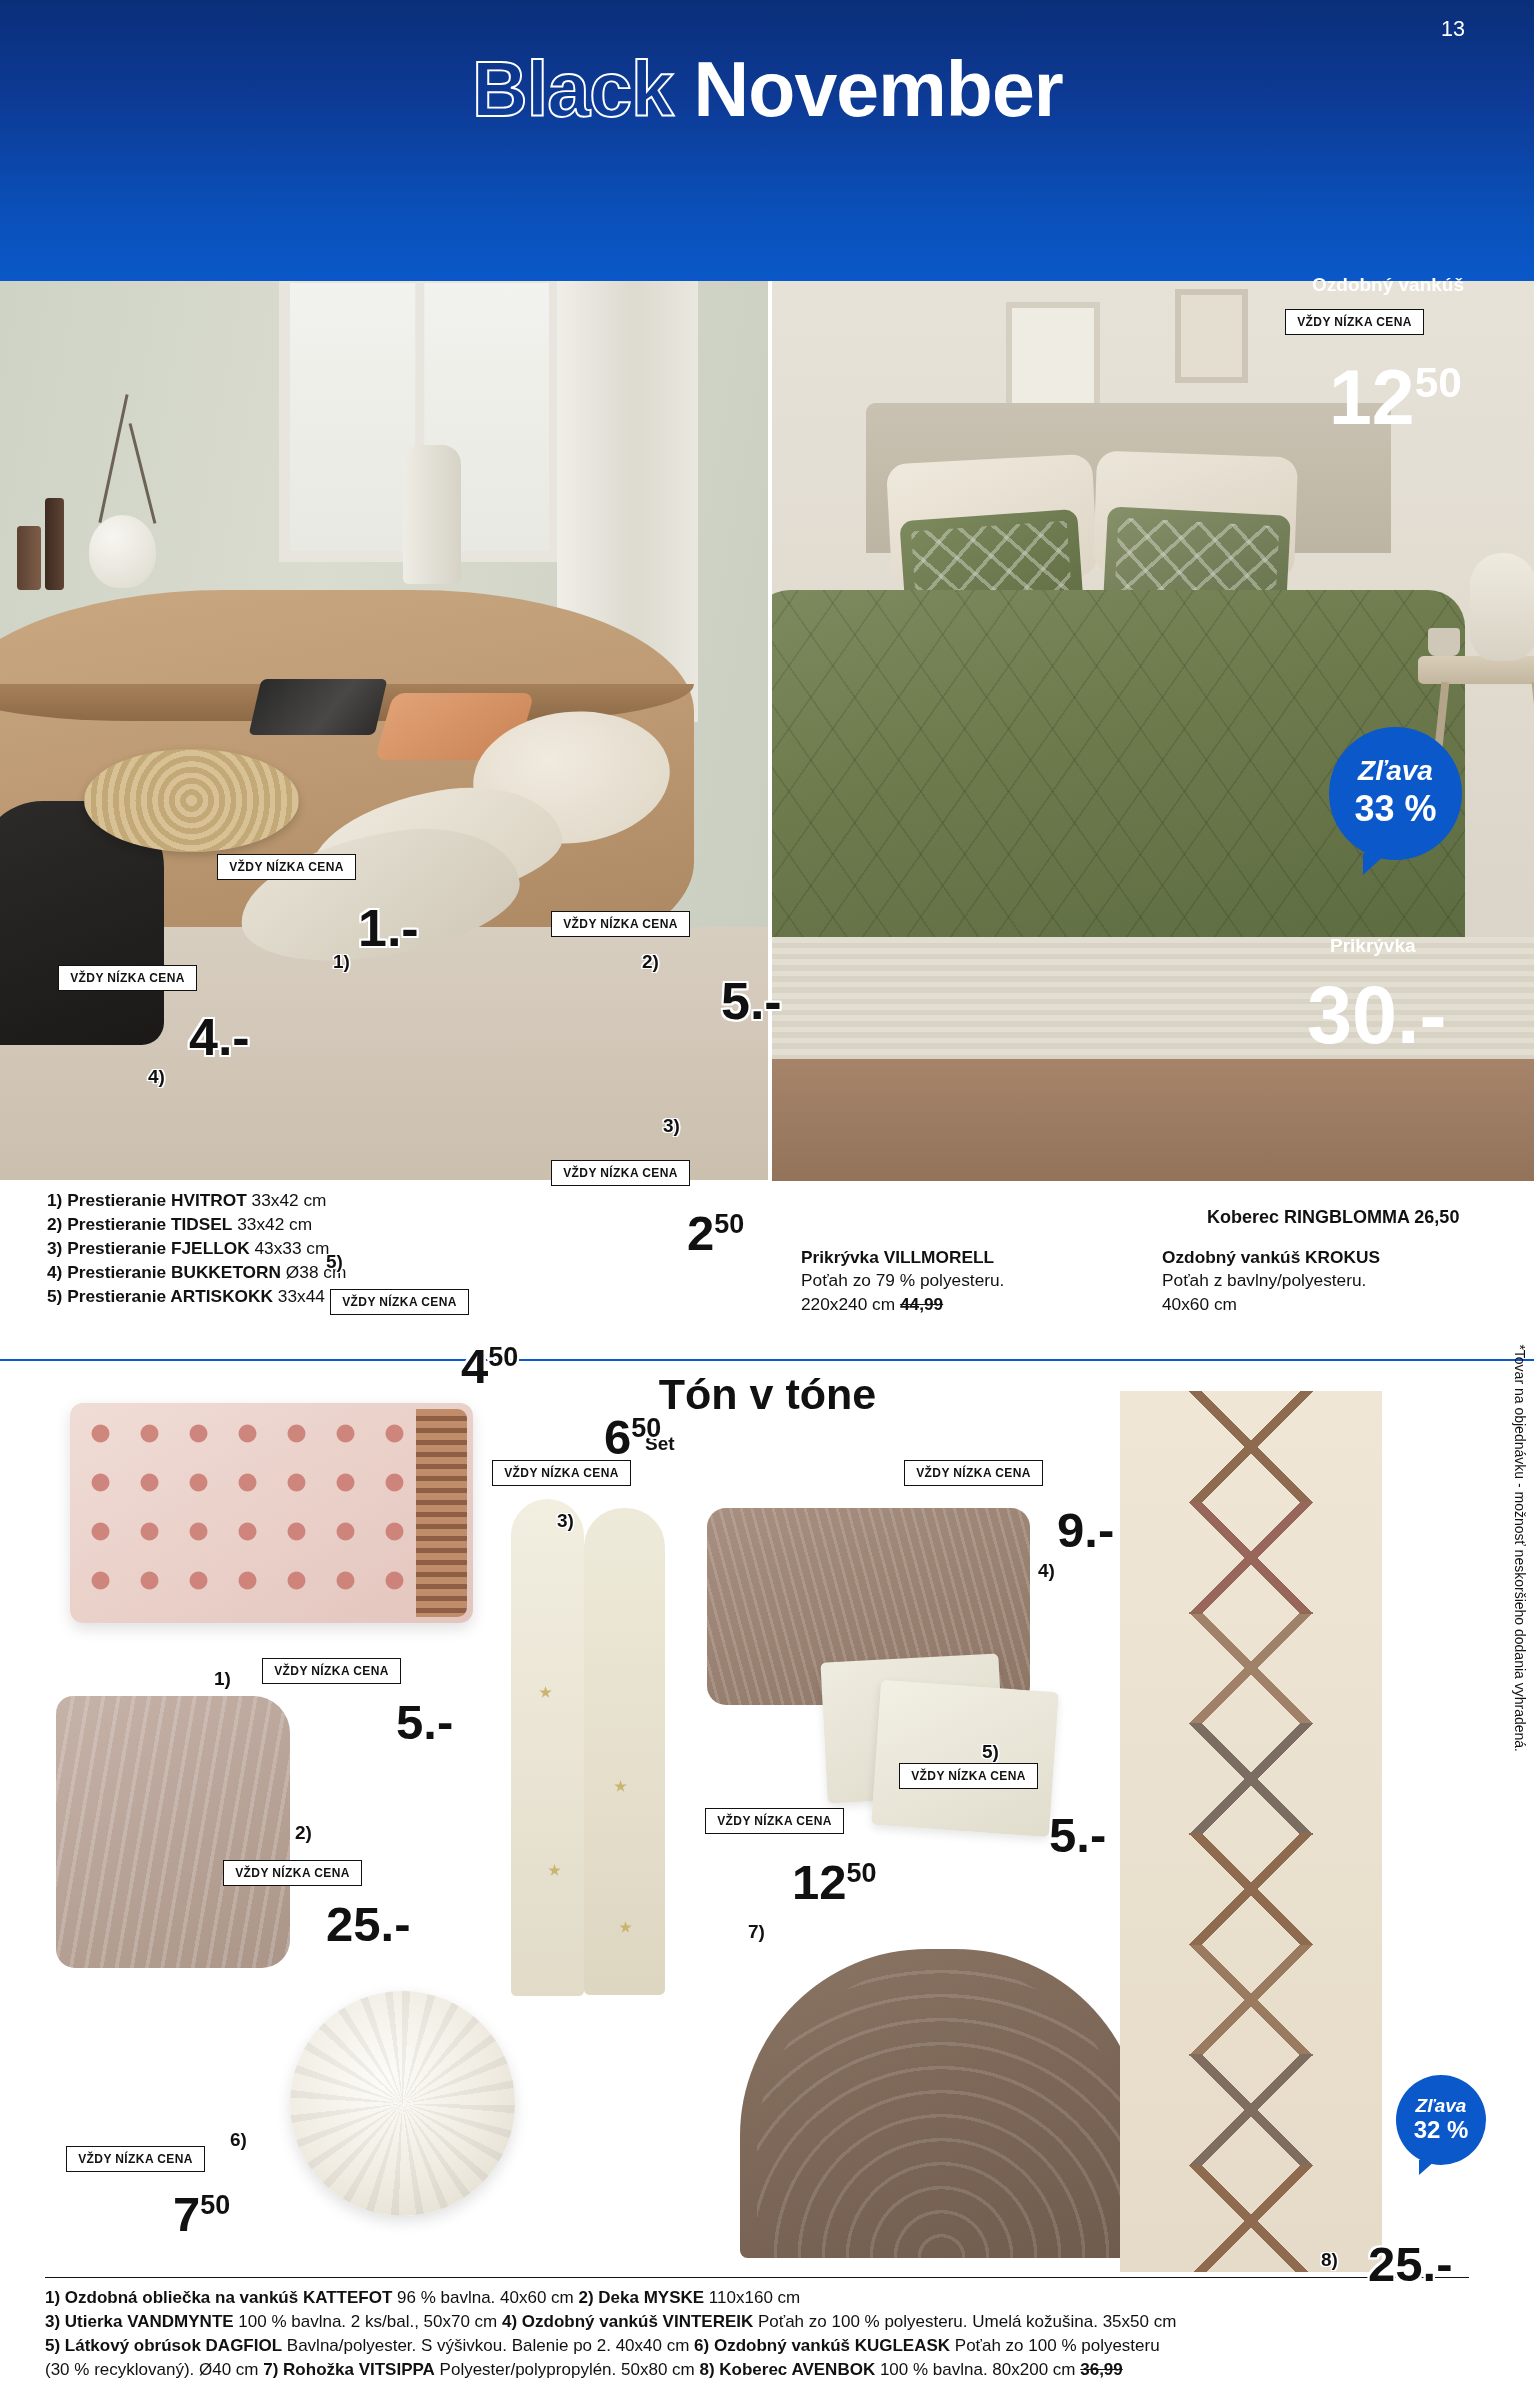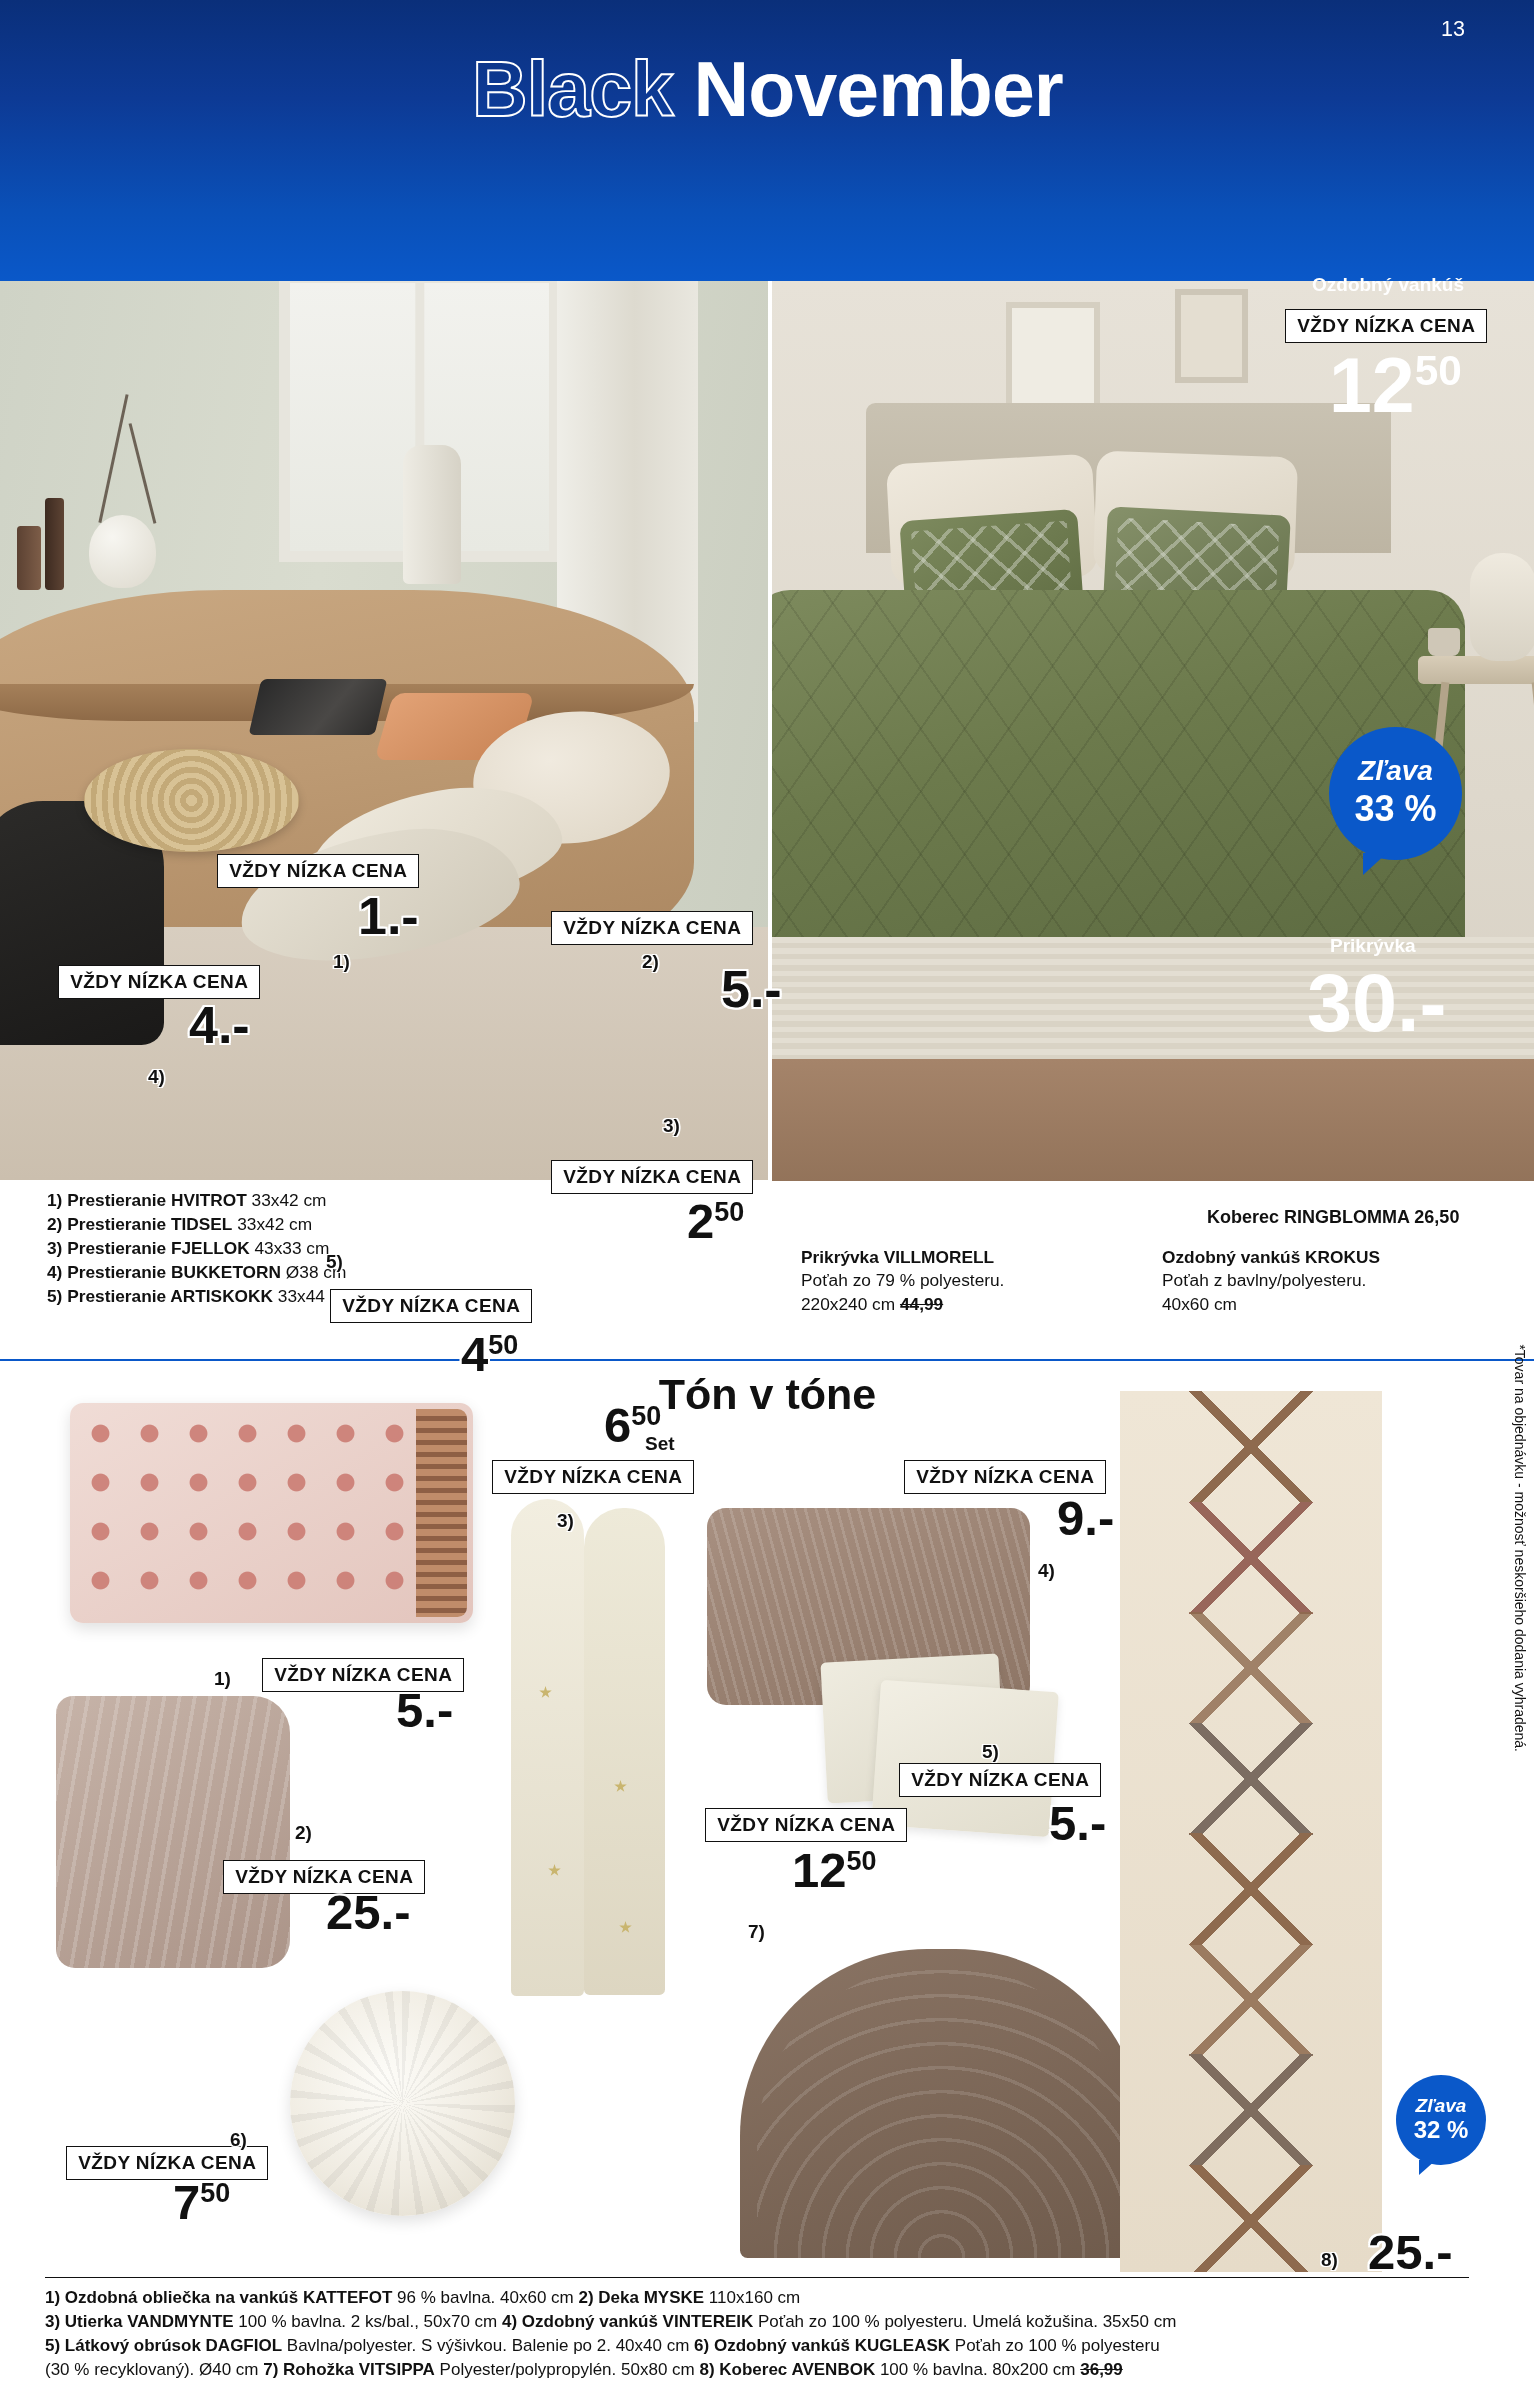--- a/index.html
+++ b/index.html
@@ -279,38 +279,39 @@
   .floor-r {
     position:absolute; top:778px; left:0; width:763px; height:159px;
     background: linear-gradient(180deg,#a5846a,#8d6e55);
   }
 
   
   .vnc {
     position: absolute;
     background:#ffffff;
     border: 1.9px solid #111;
-    font-size: 19px;
+    font-size: 12px;
     font-weight: 700;
     letter-spacing: 0.4px;
     padding: 4.7px 11.2px 5.6px 11.2px;
     color:#111;
     white-space: nowrap;
     z-index: 6;
   }
   .price {
     position:absolute;
     font-weight: 800;
     color:#111;
     z-index: 6;
     line-height: 1;
     white-space: nowrap;
     text-shadow:
       -1.9px -1.9px 0 #fff, 1.9px -1.9px 0 #fff, -1.9px 1.9px 0 #fff, 1.9px 1.9px 0 #fff,
       0 -1.9px 0 #fff, 0 1.9px 0 #fff, -1.9px 0 0 #fff, 1.9px 0 0 #fff;
+    margin-top: 12px;
   }
   .price sup {
     font-size: .55em;
     vertical-align: super;
     font-weight: 800;
   }
   .numlab {
     position:absolute;
     font-size: 19px;
     font-weight: 700;

